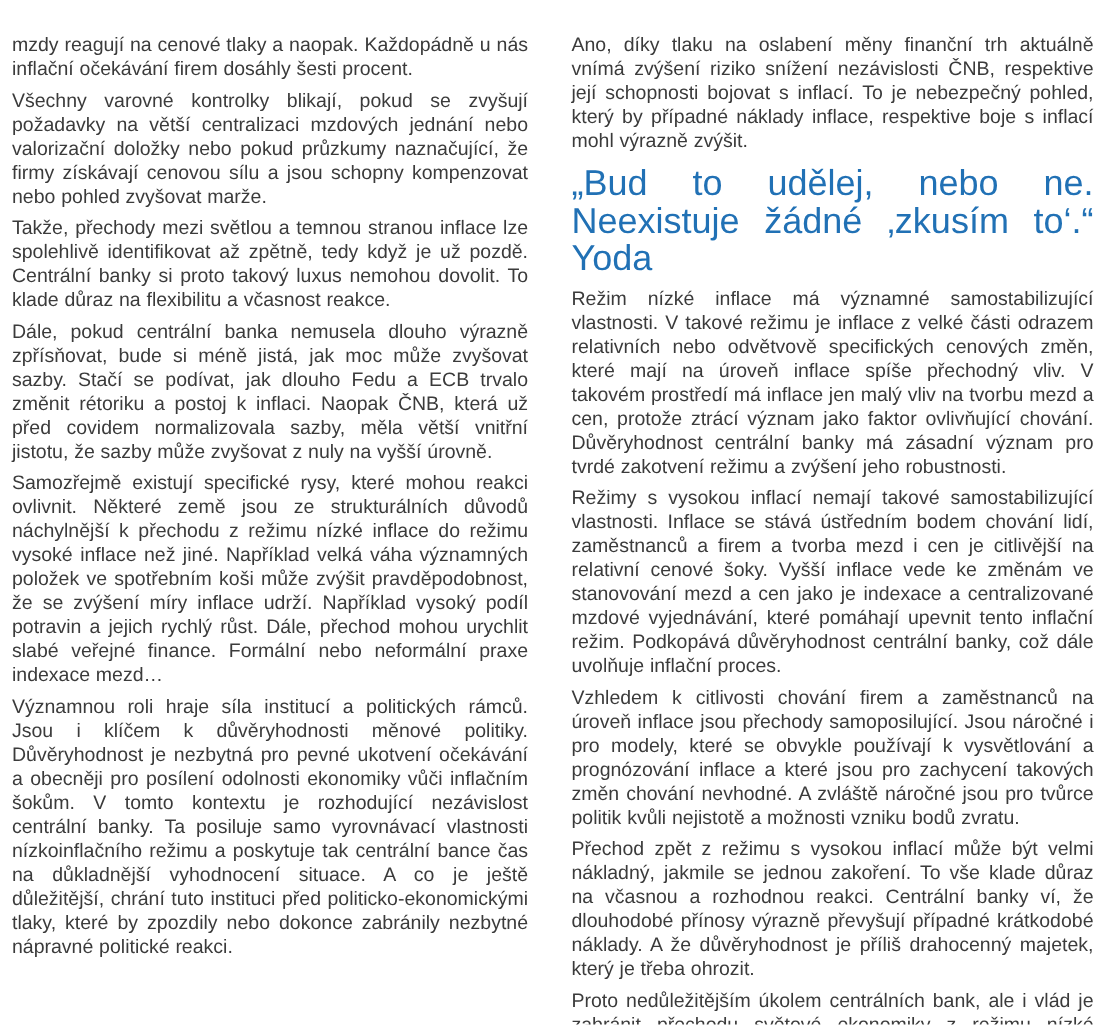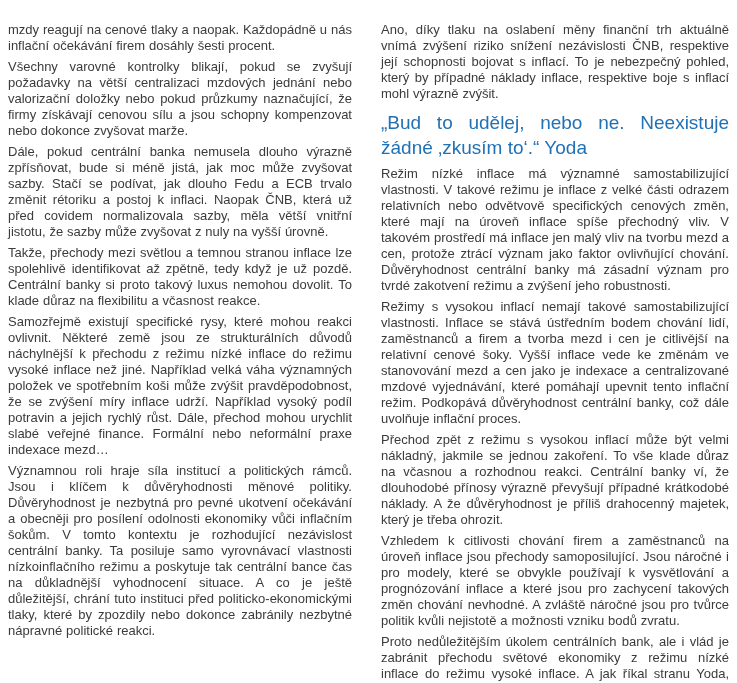--- a/index.html
+++ b/index.html
@@ -30,46 +30,46 @@
   }
   .col-left  { width: 344px; }
   .col-right { width: 348px; }
   .para {
     margin: 0 0 5px 0;
     text-align: justify;
     text-align-last: left;
     word-spacing: 0.02em;
   }
   .section-heading {
-    font-size: 19px;
+    font-size: 24px;
     line-height: 25px;
     font-weight: 400;
     margin: 8px 0 6px 0;
     text-align: justify;
     text-align-last: left;
     color: #2171b5;
   }
 </style>
 </head>
 <body>
 
 <div class="page" style="color: rgb(59, 59, 59); background: rgb(255, 255, 255); margin-top: 14px;">
 
   <div class="col col-left">
     <p class="para">mzdy reagují na cenové tlaky a naopak. Každopádně u nás inflační očekávání firem dosáhly šesti procent.</p>
-    <p class="para">Všechny varovné kontrolky blikají, pokud se zvyšují požadavky na větší centralizaci mzdových jednání nebo valorizační doložky nebo pokud průzkumy naznačující, že firmy získávají cenovou sílu a jsou schopny kompenzovat nebo dokonce zvyšovat marže.</p>
+    <p class="para">Všechny varovné kontrolky blikají, pokud se zvyšují požadavky na větší centralizaci mzdových jednání nebo valorizační doložky nebo pokud průzkumy naznačující, že firmy získávají cenovou sílu a jsou schopny kompenzovat nebo pohled zvyšovat marže.</p>
+    <p class="para">Takže, přechody mezi světlou a temnou stranou inflace lze spolehlivě identifikovat až zpětně, tedy když je už pozdě. Centrální banky si proto takový luxus nemohou dovolit. To klade důraz na flexibilitu a včasnost reakce.</p>
     <p class="para">Dále, pokud centrální banka nemusela dlouho výrazně zpřísňovat, bude si méně jistá, jak moc může zvyšovat sazby. Stačí se podívat, jak dlouho Fedu a ECB trvalo změnit rétoriku a postoj k inflaci. Naopak ČNB, která už před covidem normalizovala sazby, měla větší vnitřní jistotu, že sazby může zvyšovat z nuly na vyšší úrovně.</p>
-    <p class="para">Takže, přechody mezi světlou a temnou stranou inflace lze spolehlivě identifikovat až zpětně, tedy když je už pozdě. Centrální banky si proto takový luxus nemohou dovolit. To klade důraz na flexibilitu a včasnost reakce.</p>
     <p class="para">Samozřejmě existují specifické rysy, které mohou reakci ovlivnit. Některé země jsou ze strukturálních důvodů náchylnější k přechodu z režimu nízké inflace do režimu vysoké inflace než jiné. Například velká váha významných položek ve spotřebním koši může zvýšit pravděpodobnost, že se zvýšení míry inflace udrží. Například vysoký podíl potravin a jejich rychlý růst. Dále, přechod mohou urychlit slabé veřejné finance. Formální nebo neformální praxe indexace mezd…</p>
     <p class="para">Významnou roli hraje síla institucí a politických rámců. Jsou i klíčem k důvěryhodnosti měnové politiky. Důvěryhodnost je nezbytná pro pevné ukotvení očekávání a obecněji pro posílení odolnosti ekonomiky vůči inflačním šokům. V tomto kontextu je rozhodující nezávislost centrální banky. Ta posiluje samo vyrovnávací vlastnosti nízkoinflačního režimu a poskytuje tak centrální bance čas na důkladnější vyhodnocení situace. A co je ještě důležitější, chrání tuto instituci před politicko-ekonomickými tlaky, které by zpozdily nebo dokonce zabránily nezbytné nápravné politické reakci.</p>
   </div>
 
   <div class="col col-right">
     <p class="para">Ano, díky tlaku na oslabení měny finanční trh aktuálně vnímá zvýšení riziko snížení nezávislosti ČNB, respektive její schopnosti bojovat s inflací. To je nebezpečný pohled, který by případné náklady inflace, respektive boje s inflací mohl výrazně zvýšit.</p>
     <h2 class="section-heading" style="color: rgb(33, 113, 181);">„Bud to udělej, nebo ne. Neexistuje žádné ‚zkusím to‘.“ Yoda</h2>
     <p class="para">Režim nízké inflace má významné samostabilizující vlastnosti. V takové režimu je inflace z velké části odrazem relativních nebo odvětvově specifických cenových změn, které mají na úroveň inflace spíše přechodný vliv. V takovém prostředí má inflace jen malý vliv na tvorbu mezd a cen, protože ztrácí význam jako faktor ovlivňující chování. Důvěryhodnost centrální banky má zásadní význam pro tvrdé zakotvení režimu a zvýšení jeho robustnosti.</p>
     <p class="para">Režimy s vysokou inflací nemají takové samostabilizující vlastnosti. Inflace se stává ústředním bodem chování lidí, zaměstnanců a firem a tvorba mezd i cen je citlivější na relativní cenové šoky. Vyšší inflace vede ke změnám ve stanovování mezd a cen jako je indexace a centralizované mzdové vyjednávání, které pomáhají upevnit tento inflační režim. Podkopává důvěryhodnost centrální banky, což dále uvolňuje inflační proces.</p>
+    <p class="para">Vzhledem k citlivosti chování firem a zaměstnanců na úroveň inflace jsou přechody samoposilující. Jsou náročné i pro modely, které se obvykle používají k vysvětlování a prognózování inflace a které jsou pro zachycení takových změn chování nevhodné. A zvláště náročné jsou pro tvůrce politik kvůli nejistotě a možnosti vzniku bodů zvratu.</p>
     <p class="para">Přechod zpět z režimu s vysokou inflací může být velmi nákladný, jakmile se jednou zakoření. To vše klade důraz na včasnou a rozhodnou reakci. Centrální banky ví, že dlouhodobé přínosy výrazně převyšují případné krátkodobé náklady. A že důvěryhodnost je příliš drahocenný majetek, který je třeba ohrozit.</p>
-    <p class="para">Vzhledem k citlivosti chování firem a zaměstnanců na úroveň inflace jsou přechody samoposilující. Jsou náročné i pro modely, které se obvykle používají k vysvětlování a prognózování inflace a které jsou pro zachycení takových změn chování nevhodné. A zvláště náročné jsou pro tvůrce politik kvůli nejistotě a možnosti vzniku bodů zvratu.</p>
     <p class="para">Proto nedůležitějším úkolem centrálních bank, ale i vlád je zabránit přechodu světové ekonomiky z režimu nízké inflace do režimu vysoké inflace. A jak říkal stranu Yoda, neexistuje žádné „zkusím to“.</p>
   </div>
 
 </div>
 
 </body></html>

